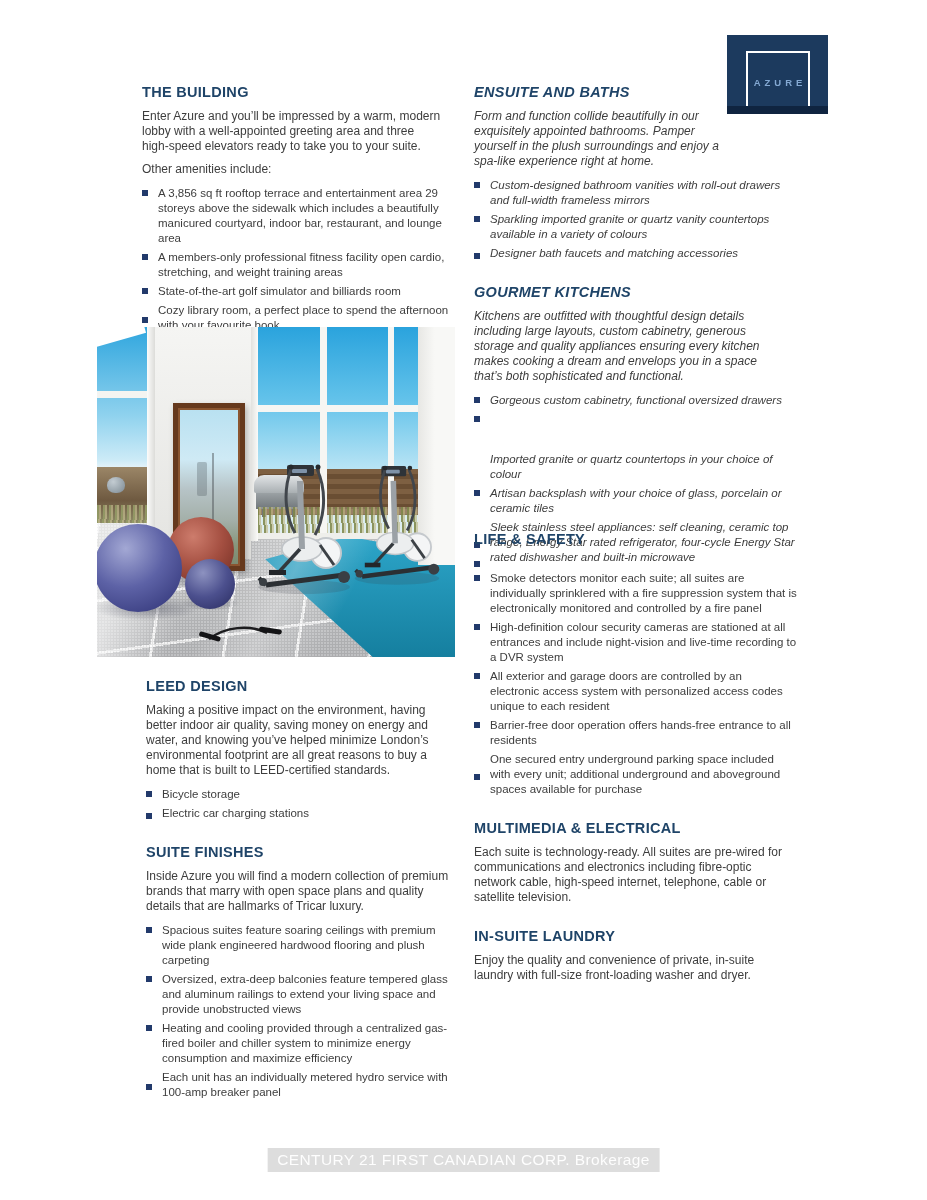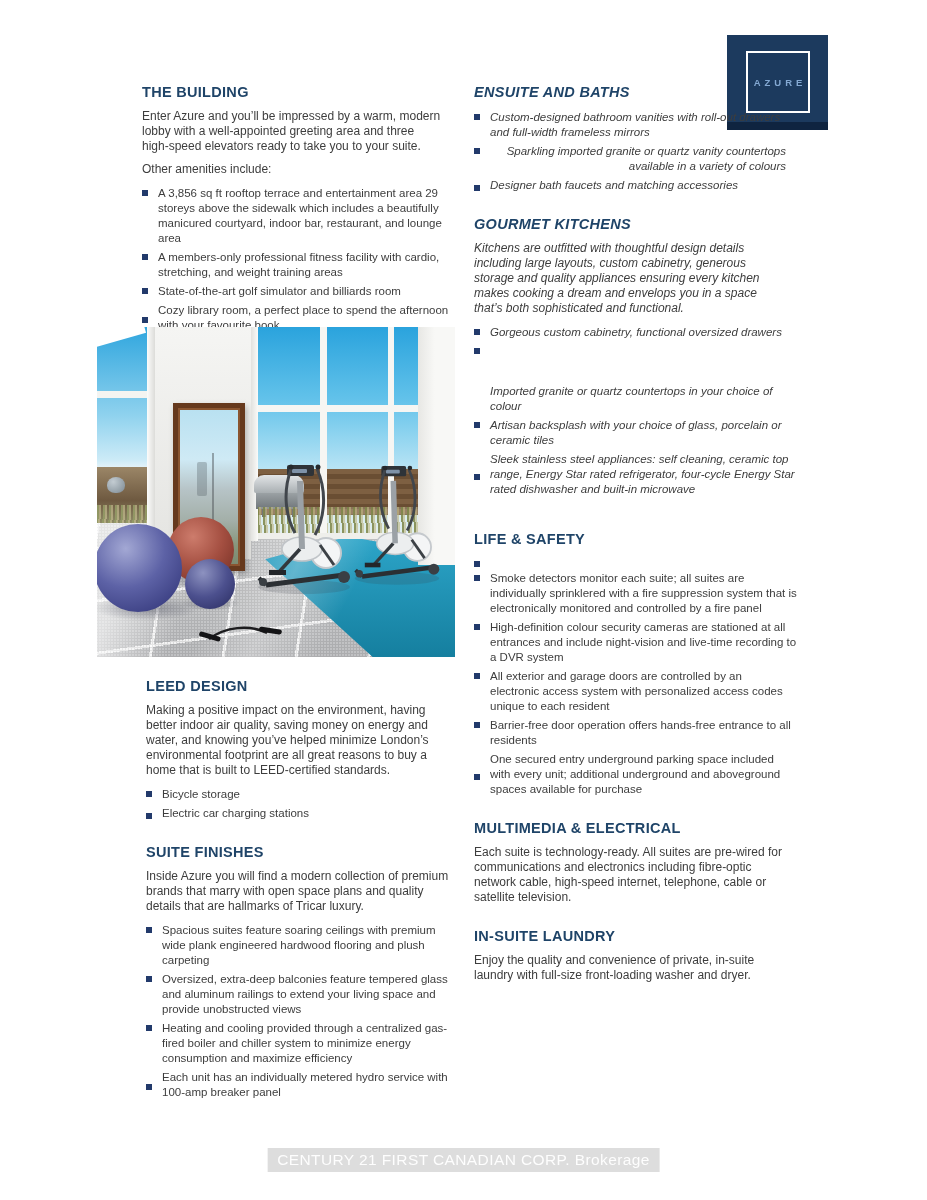--- a/index.html
+++ b/index.html
@@ -10,21 +10,21 @@
   h2{margin:22px 0 0;font-size:14.5px;line-height:18px;font-weight:700;
      letter-spacing:.3px;color:#1f4468;}
   .block > section:first-child h2{margin-top:12px;}
   p{margin:8px 0 0;font-size:12px;line-height:15px;color:#3d3d3d;}
   ul{list-style:none;margin:9px 0 0;padding:0;}
   li{display:flex;gap:10px;margin:0 0 4px;font-size:11.5px;line-height:15px;}
   li:last-child{margin-bottom:0;align-items:center;}
   .sq{flex:none;width:6px;height:6px;margin-top:4px;background:#223a6b;}
   .narrow{max-width:260px;}
   
-  .logo{position:absolute;left:727px;top:35px;width:101px;height:95px;background:#1c3a5e;}
+  .logo{position:absolute;left:727px;top:35px;width:101px;height:79px;background:#1c3a5e;}
   .logo-band{position:absolute;left:0;bottom:0;width:100%;height:8px;background:#0f2440;}
   .logo-frame{position:absolute;left:19px;top:16px;width:60px;height:58px;border:2px solid #ffffff;}
   .logo-text{position:absolute;left:50%;top:50%;transform:translate(-50%,-50%);
      background:#1c3a5e;color:#83a8d2;font-size:9.5px;font-weight:700;
      letter-spacing:4px;text-indent:2px;white-space:nowrap;padding:3px 1px 3px 3px;}
   
   .footer{position:absolute;left:50%;top:1148px;transform:translateX(-50%);
      background:rgba(213,213,213,.8);color:rgba(255,255,255,.95);
      font-size:15.5px;letter-spacing:.4px;padding:3px 10px;white-space:nowrap;}
   
@@ -109,21 +109,21 @@
       <h2>THE BUILDING</h2>
       <p style="max-width:300px;">Enter Azure and you’ll be impressed by a warm, modern lobby with a well-appointed greeting area and three high-speed elevators ready to take you to your suite.</p>
       <p>Other amenities include:</p>
       <ul>
         <li>
             <span class="sq"></span>
             <span>A 3,856 sq ft rooftop terrace and entertainment area 29 storeys above the sidewalk which includes a beautifully manicured courtyard, indoor bar, restaurant, and lounge area</span>
           </li>
         <li>
             <span class="sq"></span>
-            <span>A members-only professional fitness facility with cardio, stretching, and weight training areas</span>
+            <span>A members-only professional fitness facility open cardio, stretching, and weight training areas</span>
           </li>
         <li>
             <span class="sq"></span>
             <span>State-of-the-art golf simulator and billiards room</span>
           </li>
         <li>
             <span class="sq"></span>
             <span>Cozy library room, a perfect place to spend the afternoon with your favourite book</span>
           </li>
       </ul>
@@ -239,28 +239,29 @@
             <span class="sq"></span>
             <span>Each unit has an individually metered hydro service with 100-amp breaker panel</span>
           </li>
       </ul>
     </section>
   </div>
 
   <div class="block" style="left:474px;top:71px;width:346px;font-style:italic;">
     <section>
       <h2>ENSUITE AND BATHS</h2>
+      <p class="narrow">Form and function collide beautifully in our exquisitely appointed bathrooms. Pamper yourself in the plush surroundings and enjoy a spa-like experience right at home.</p>
       <ul>
         <li>
             <span class="sq"></span>
             <span style="max-width:296px;">Custom-designed bathroom vanities with roll-out drawers and full-width frameless mirrors</span>
           </li>
         <li>
             <span class="sq"></span>
-            <span style="max-width:296px;text-align:right;">Sparkling imported granite or quartz vanity countertops available in a variety of colours</span>
+            <span style="max-width:296px;">Sparkling imported granite or quartz vanity countertops available in a variety of colours</span>
           </li>
         <li>
             <span class="sq"></span>
             <span>Designer bath faucets and matching accessories</span>
           </li>
       </ul>
     </section>
     <section>
       <h2>GOURMET KITCHENS</h2>
       <p style="max-width:312px;">Kitchens are outfitted with thoughtful design details including large layouts, custom cabinetry, generous storage and quality appliances ensuring every kitchen makes cooking a dream and envelops you in a space that’s both sophisticated and functional.</p>

